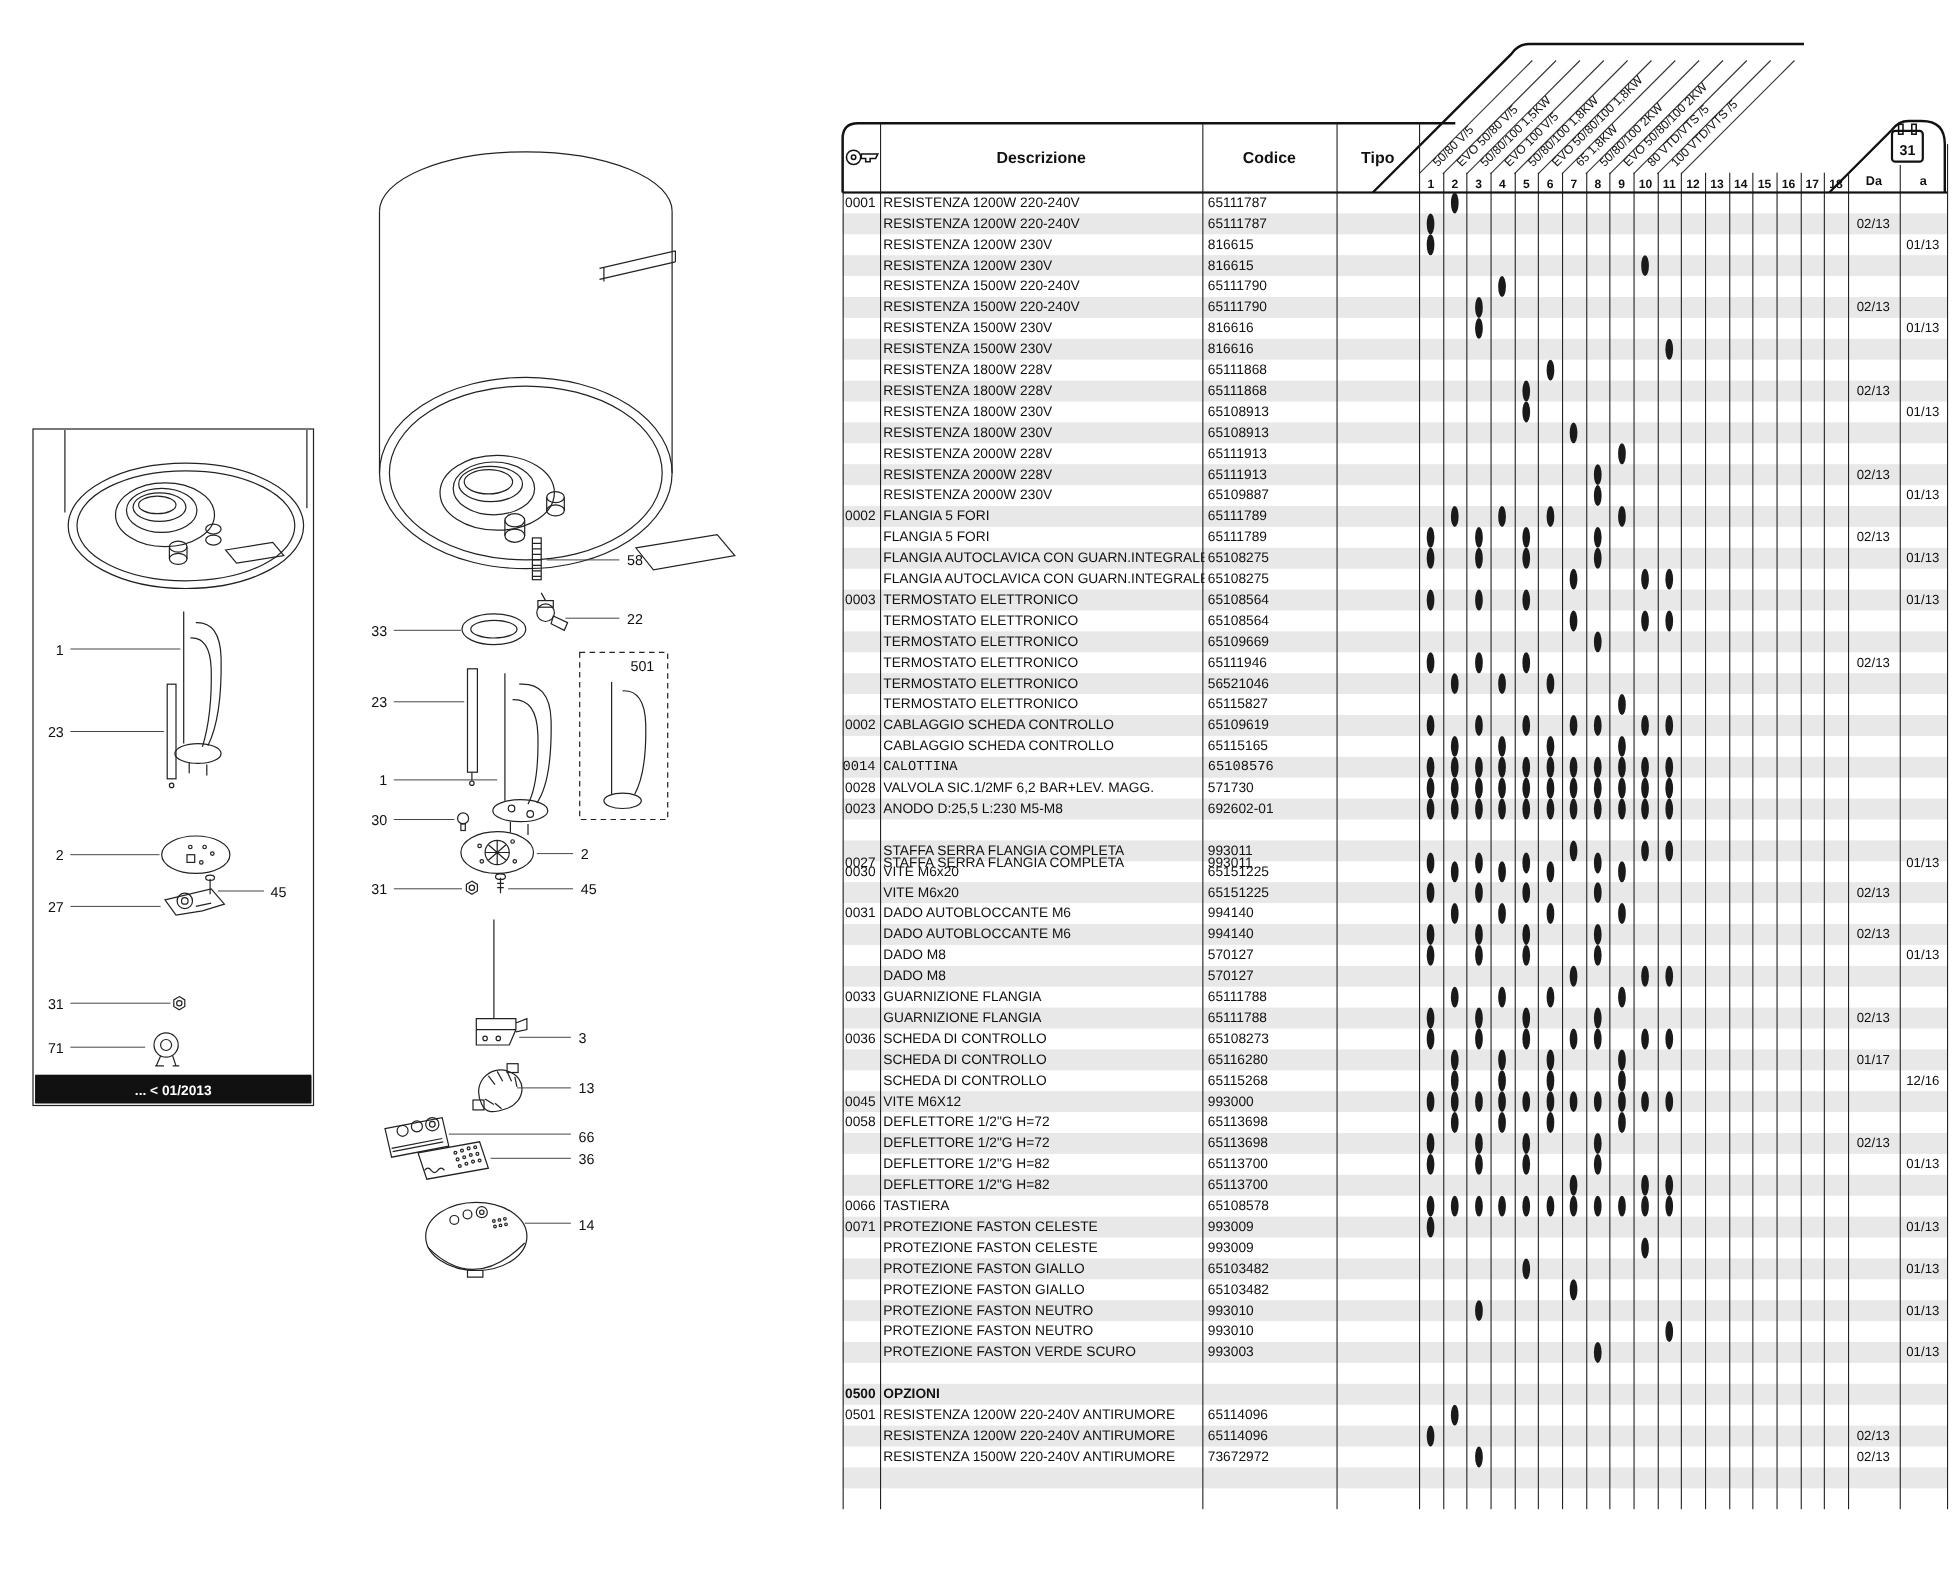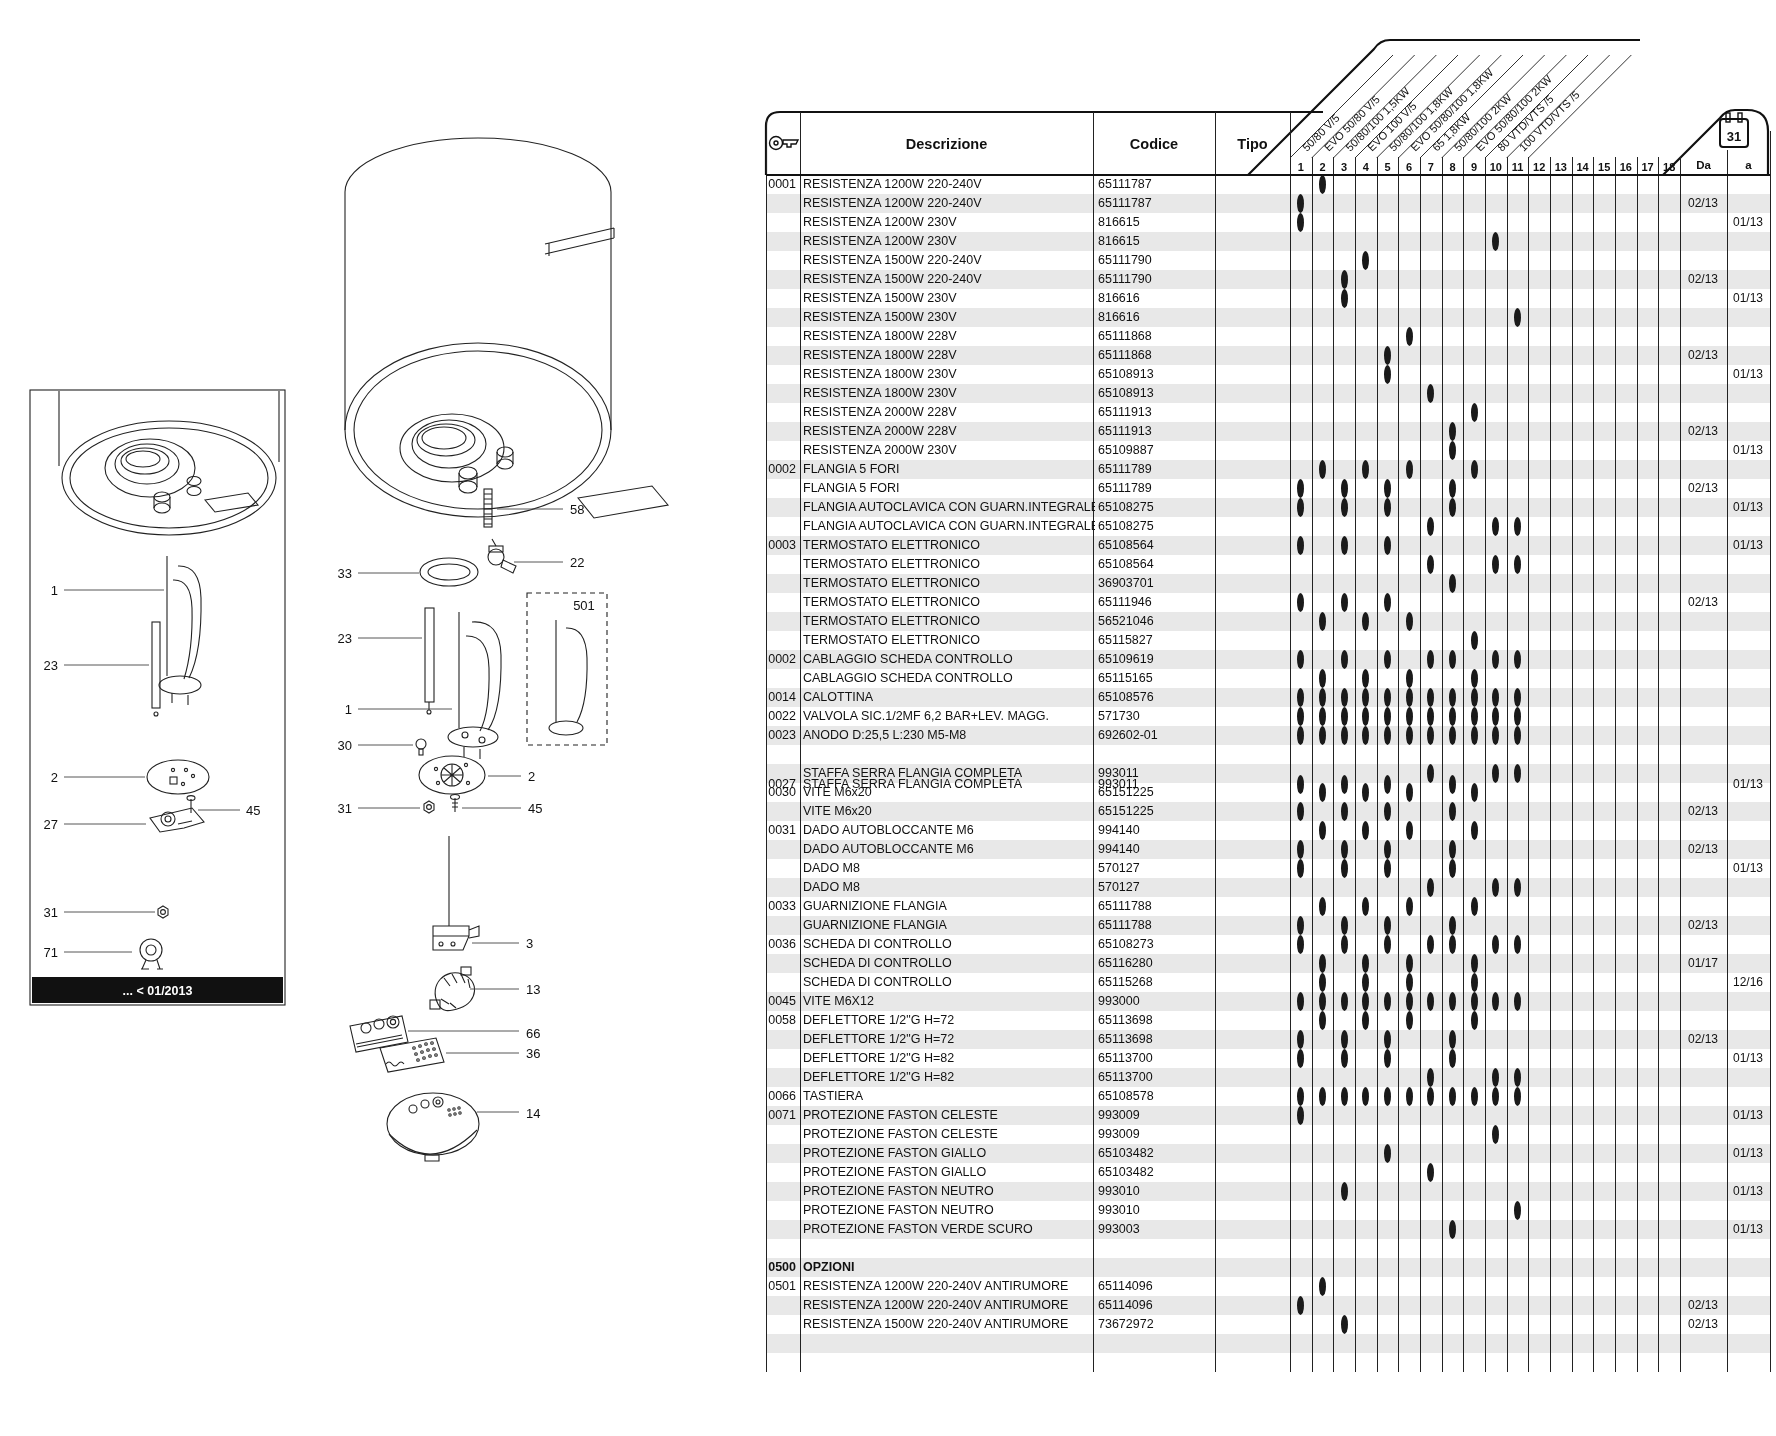--- a/index.html
+++ b/index.html
@@ -558,21 +558,21 @@
       <span class="c-code">65108564</span>
       <span class="c-da"></span>
       <span class="c-a"></span>
       <span class="dot" style="left: 661.334px;"></span>
       <span class="dot" style="left: 726.334px;"></span>
       <span class="dot" style="left: 748px;"></span>
     </div>
     <div class="row" style="top: 399px;">
       <span class="c-pos"></span>
       <span class="c-desc">TERMOSTATO ELETTRONICO</span>
-      <span class="c-code">36903701</span>
+      <span class="c-code">65109669</span>
       <span class="c-da"></span>
       <span class="c-a"></span>
       <span class="dot" style="left: 683px;"></span>
     </div>
     <div class="row" style="top: 418px;">
       <span class="c-pos"></span>
       <span class="c-desc">TERMOSTATO ELETTRONICO</span>
       <span class="c-code">65111946</span>
       <span class="c-da">02/13</span>
       <span class="c-a"></span>
@@ -616,40 +616,40 @@
       <span class="c-pos"></span>
       <span class="c-desc">CABLAGGIO SCHEDA CONTROLLO</span>
       <span class="c-code">65115165</span>
       <span class="c-da"></span>
       <span class="c-a"></span>
       <span class="dot" style="left: 553px;"></span>
       <span class="dot" style="left: 596.333px;"></span>
       <span class="dot" style="left: 639.667px;"></span>
       <span class="dot" style="left: 704.667px;"></span>
     </div>
-    <div class="row" style="top: 513px;">
+    <div class="row" style="top: 513px; font-family: Liberation Mono, monospace;">
       <span class="c-pos">0014</span>
       <span class="c-desc">CALOTTINA</span>
       <span class="c-code">65108576</span>
       <span class="c-da"></span>
       <span class="c-a"></span>
       <span class="dot" style="left: 531.333px;"></span>
       <span class="dot" style="left: 553px;"></span>
       <span class="dot" style="left: 574.667px;"></span>
       <span class="dot" style="left: 596.333px;"></span>
       <span class="dot" style="left: 618px;"></span>
       <span class="dot" style="left: 639.667px;"></span>
       <span class="dot" style="left: 661.334px;"></span>
       <span class="dot" style="left: 683px;"></span>
       <span class="dot" style="left: 704.667px;"></span>
       <span class="dot" style="left: 726.334px;"></span>
       <span class="dot" style="left: 748px;"></span>
     </div>
     <div class="row" style="top: 532px;">
-      <span class="c-pos">0022</span>
+      <span class="c-pos">0028</span>
       <span class="c-desc">VALVOLA SIC.1/2MF 6,2 BAR+LEV. MAGG.</span>
       <span class="c-code">571730</span>
       <span class="c-da"></span>
       <span class="c-a"></span>
       <span class="dot" style="left: 531.333px;"></span>
       <span class="dot" style="left: 553px;"></span>
       <span class="dot" style="left: 574.667px;"></span>
       <span class="dot" style="left: 596.333px;"></span>
       <span class="dot" style="left: 618px;"></span>
       <span class="dot" style="left: 639.667px;"></span>

